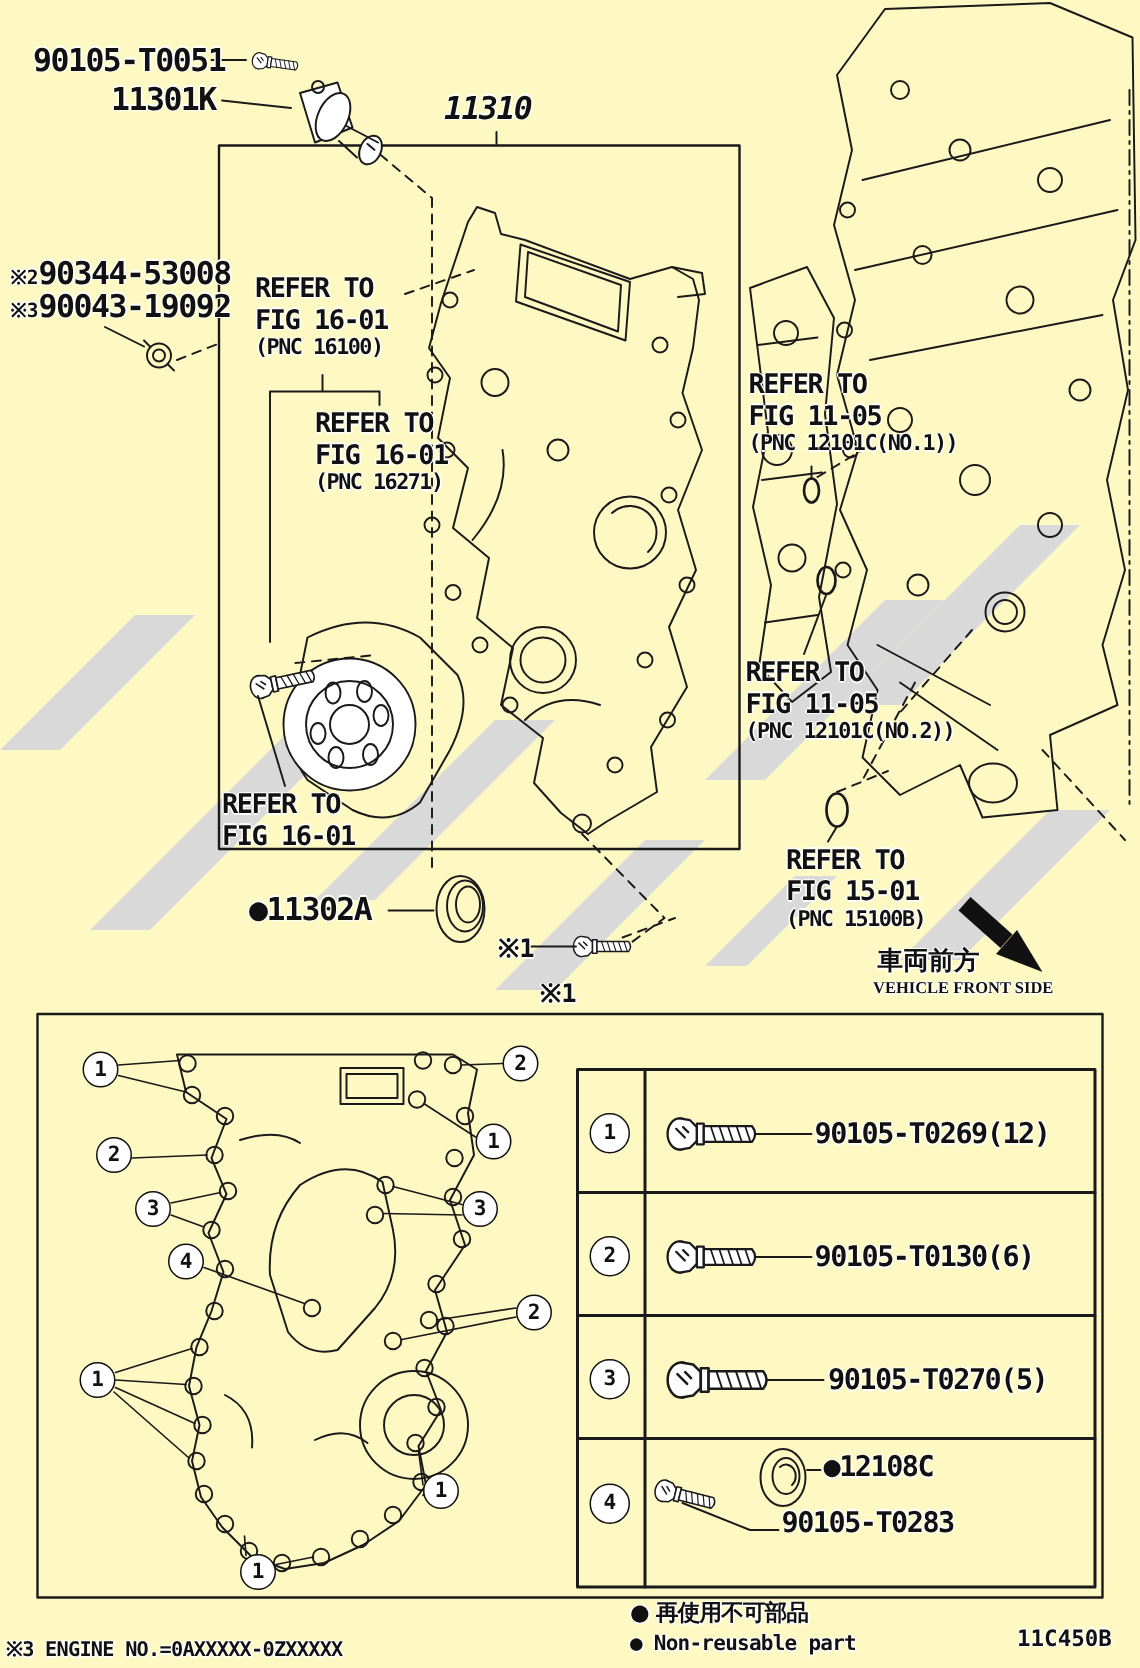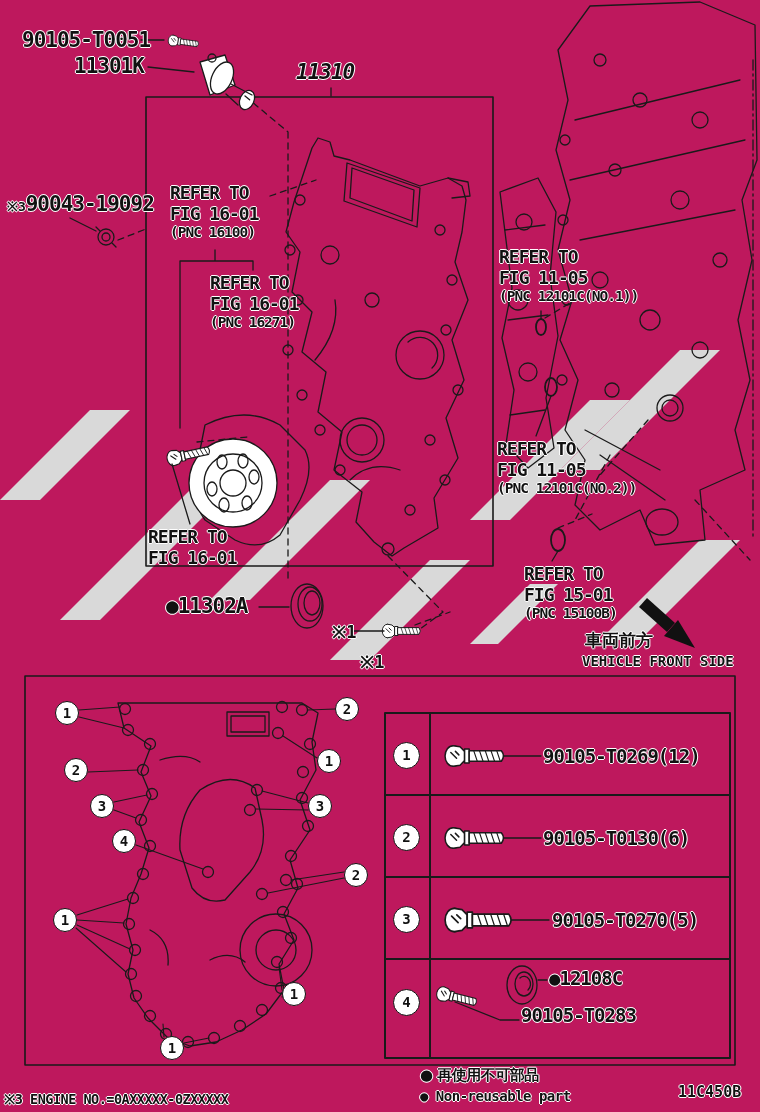--- a/index.html
+++ b/index.html
@@ -1,27 +1,27 @@
 <!DOCTYPE html>
 <html><head>
 <meta charset="utf-8">
 <style>
   html,body{margin:0;padding:0;background:#fff;}
-  .page{position:relative;width:760px;height:1112px;background:#be185d;overflow:hidden;
+  .page{position:relative;width:760px;height:1112px;background:#fef9c3;overflow:hidden;
         font-family:"DejaVu Sans Mono","Liberation Mono",monospace;color:#111;}
   svg.art{position:absolute;left:0;top:0;z-index:1;}
   .txt{position:absolute;z-index:2;font-weight:bold;white-space:nowrap;
        text-shadow:-1px 0 #fff,1px 0 #fff,0 -1px #fff,0 1px #fff;}
   .lbl{font-size:21px;letter-spacing:-1px;}
   .ref{font-size:18px;line-height:1.17;letter-spacing:-1px;}
   .pnc{font-size:14.5px;letter-spacing:-1px;}
   .pfx{font-size:13px;}
   .note1{font-size:17px;}
   .jp{font-size:17px;font-family:"DejaVu Sans","Liberation Sans",sans-serif;}
-  .en{font-size:14px;}
+  .en{font-size:11px;font-family:Liberation Serif, serif;}
   .tpart{font-size:19px;letter-spacing:-1px;}
   .foot{font-size:13.5px;letter-spacing:-0.5px;}
   .code{font-size:15px;}
   .callout{position:absolute;z-index:2;width:24px;height:24px;border:1.6px solid #111;
            border-radius:50%;background:#fff;text-align:center;line-height:22px;
            font-size:14px;font-weight:bold;box-sizing:border-box;}
   .callout.tbl{width:27px;height:27px;line-height:25px;}
 </style>
 </head>
 <body>
@@ -247,20 +247,21 @@
   <g fill="#111" stroke="none">
     <polygon points="639,607 647,598 675,623 667,632"></polygon>
     <polygon points="664,636 678,620 695,648"></polygon>
   </g>
 </svg>
 
 <div class="txt lbl" style="left:22px;top:28px;">90105-T0051</div>
 <div class="txt lbl" style="left:74px;top:54px;">11301K</div>
 <div class="txt lbl" style="left:296px;top:60px;font-style:italic;">11310</div>
 
+<div class="txt" style="left:7px;top:170px;"><span class="pfx">※2</span><span class="lbl">90344-53008</span></div>
 <div class="txt" style="left:7px;top:192px;"><span class="pfx">※3</span><span class="lbl">90043-19092</span></div>
 
 <div class="txt" style="left:170px;top:182px;">
   <div class="ref">REFER TO</div>
   <div class="ref">FIG 16-01</div>
   <div class="pnc">(PNC 16100)</div>
 </div>
 <div class="txt" style="left:210px;top:272px;">
   <div class="ref">REFER TO</div>
   <div class="ref">FIG 16-01</div>

